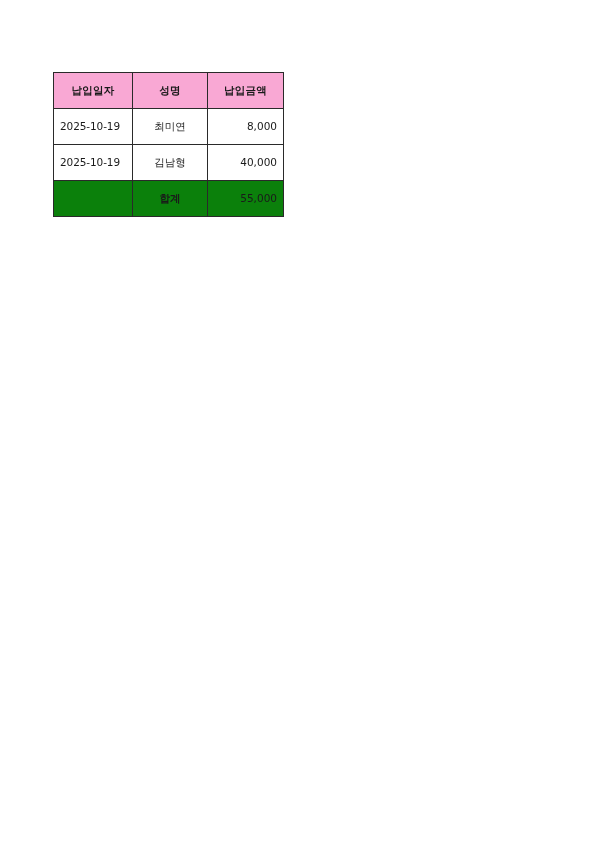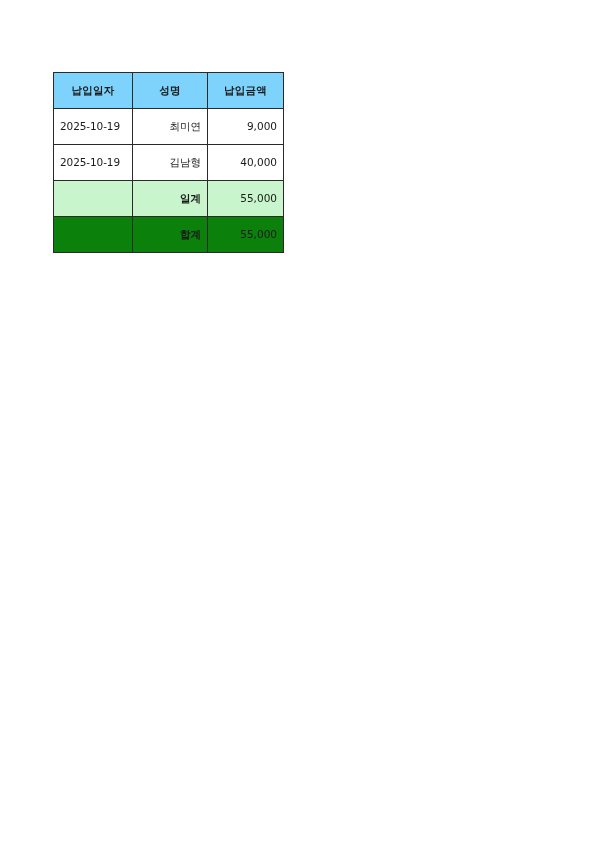--- a/index.html
+++ b/index.html
@@ -46,27 +46,27 @@
     color: #1a1a1a;
     padding: 0 6px;
     line-height: 1.15;
     white-space: nowrap;
     overflow: hidden;
   }
 
   #payment-table thead th {
     font-weight: bold;
     text-align: center;
-    background: #7dd3fc;
+    background: #f9a8d4;
     font-size: 10.5px;
     letter-spacing: 0.2px;
   }
 
   td.cell-date { text-align: left; font-size: 10px; letter-spacing: -0.1px; }
-  td.cell-name { text-align: right; font-size: 10.5px; }
+  td.cell-name { text-align: center; font-size: 10.5px; }
   td.cell-amt  { text-align: right;  font-size: 10.5px; padding-right: 4px; }
 
   tr.row-subtotal td {
     background: #c8f5cc;
     font-weight: bold;
   }
   tr.row-subtotal td.cell-amt { font-weight: normal; }
 
   tr.row-total td {
     background: #0b800b;
@@ -97,34 +97,29 @@
         <th>납입일자</th>
         <th>성명</th>
         <th>납입금액</th>
       </tr>
     </thead>
     <tbody>
 
       <tr class="row-data">
         <td class="cell-date">2025-10-19</td>
         <td class="cell-name">최미연</td>
-        <td class="cell-amt">9,000</td>
+        <td class="cell-amt">8,000</td>
       </tr>
 
       <tr class="row-data">
         <td class="cell-date">2025-10-19</td>
         <td class="cell-name">김남형</td>
         <td class="cell-amt">40,000</td>
       </tr>
 
-      <tr class="row-subtotal">
-        <td class="cell-date"></td>
-        <td class="cell-name">일계</td>
-        <td class="cell-amt">55,000</td>
-      </tr>
 
       <tr class="row-total">
         <td class="cell-date"></td>
         <td class="cell-name">합계</td>
         <td class="cell-amt">55,000</td>
       </tr>
 
     </tbody>
   </table>
 

